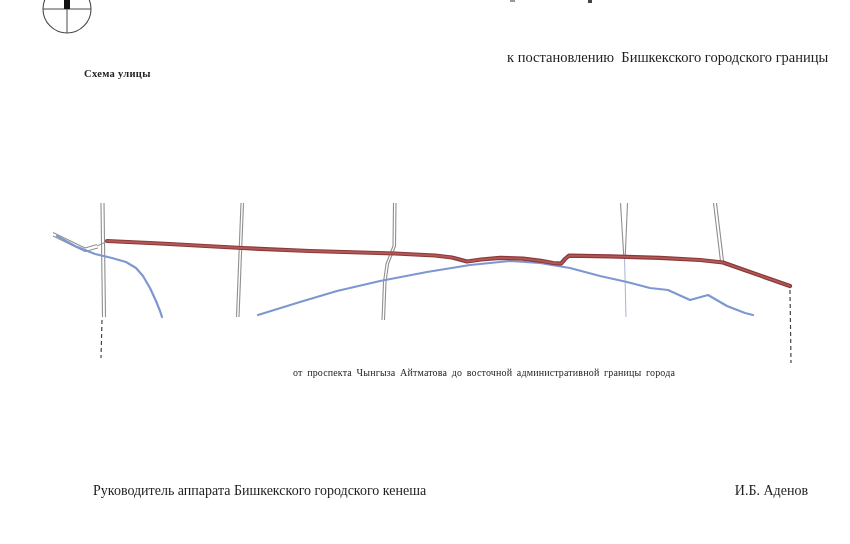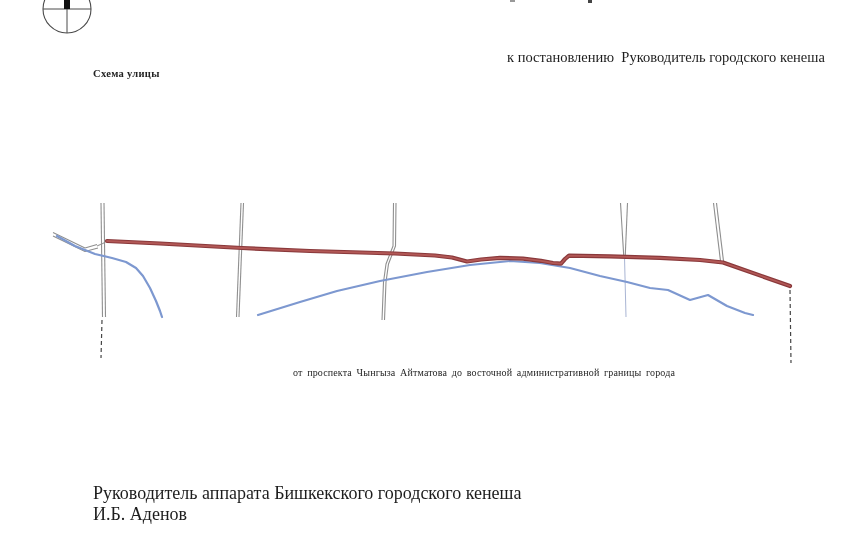--- a/index.html
+++ b/index.html
@@ -21,61 +21,61 @@
     position:absolute;left:507px;top:2px;width:330px;
     font-size:14.5px;line-height:22px;
     white-space:pre;
     color:#1d1d1d;
   }
   .artifact{position:absolute;background:#999;}
   .artifact.dark{background:#444;}
 
   
   .scheme-label{
-    position:absolute;left:93px;top:68px;
+    position:absolute;left:84px;top:68px;
     font-size:10.5px;font-weight:bold;letter-spacing:.3px;
     color:#222;
   }
 
   
   .map{position:absolute;left:0;top:190px;width:850px;height:185px;}
   .map svg{display:block;width:850px;height:185px;}
 
   
   .map-caption{
     position:absolute;left:234px;top:356px;width:500px;
     text-align:center;color:#252525;
   }
   .map-caption .street-name{font-size:10.5px;font-weight:bold;letter-spacing:.2px;}
   .map-caption .street-extent{font-size:10px;margin-top:11px;letter-spacing:.15px;word-spacing:2px;white-space:nowrap;}
 
   
   .signature-row{
     position:absolute;left:93px;right:42px;top:483px;
     display:flex;justify-content:space-between;align-items:baseline;
-    font-size:18px;color:#1d1d1d;flex-direction:column;
+    font-size:14px;color:#1d1d1d;
   }
 </style>
 </head>
 <body>
 
 <div class="page">
 
   <svg class="compass" viewBox="0 0 56 40">
     <circle cx="28" cy="9" r="24" fill="none" stroke="#4a4a4a" stroke-width="1.1"></circle>
     <line x1="4" y1="9" x2="52" y2="9" stroke="#4a4a4a" stroke-width="1"></line>
     <line x1="28" y1="0" x2="28" y2="33" stroke="#4a4a4a" stroke-width="1"></line>
     <rect x="25" y="0" width="6" height="9" fill="#111"></rect>
   </svg>
 
   <div class="artifact" style="left:510px;top:0;width:5px;height:2px;"></div>
   <div class="artifact dark" style="left:588px;top:0;width:4px;height:3px;"></div>
 
   <div class="header-right">
-    <div>к постановлению  Руководитель городского кенеша</div>
+    <div>к постановлению  Бишкекского городского границы</div>
   </div>
 
   <div class="scheme-label">Схема улицы</div>
 
   <div class="map">
     <svg id="map-svg" viewBox="0 190 850 185">
         <polyline points="53,232.5 85,248 97,244.5" fill="none" stroke="#8f8f8f" stroke-width="1.1" stroke-linejoin="round" stroke-linecap="butt"></polyline>
         <polyline points="53,236 85,251.5 98,248" fill="none" stroke="#8f8f8f" stroke-width="1.1" stroke-linejoin="round" stroke-linecap="butt"></polyline>
         <polyline points="97,246 105,242.5" fill="none" stroke="#9a9a9a" stroke-width="1.1" stroke-linejoin="round" stroke-linecap="butt"></polyline>
         <polyline points="101,203 102.5,317" fill="none" stroke="#8f8f8f" stroke-width="1.1" stroke-linejoin="round" stroke-linecap="butt"></polyline>

